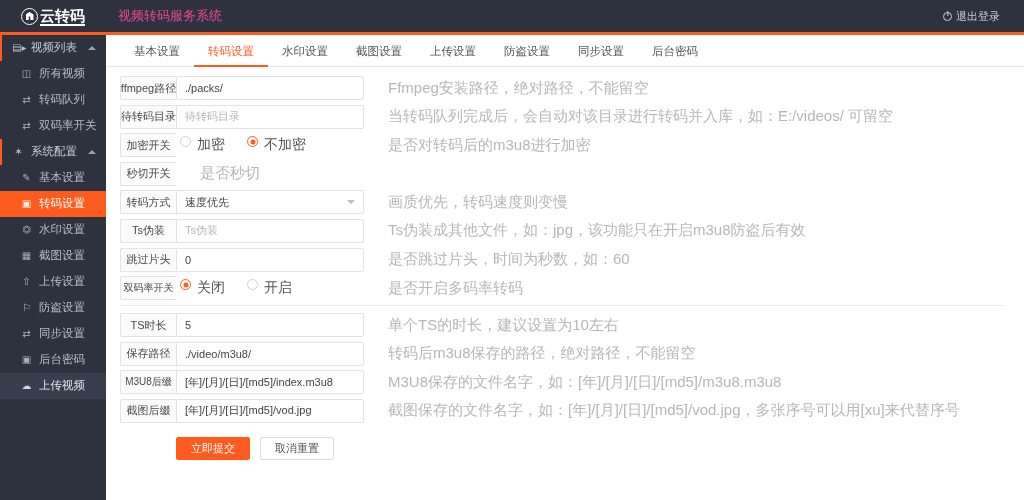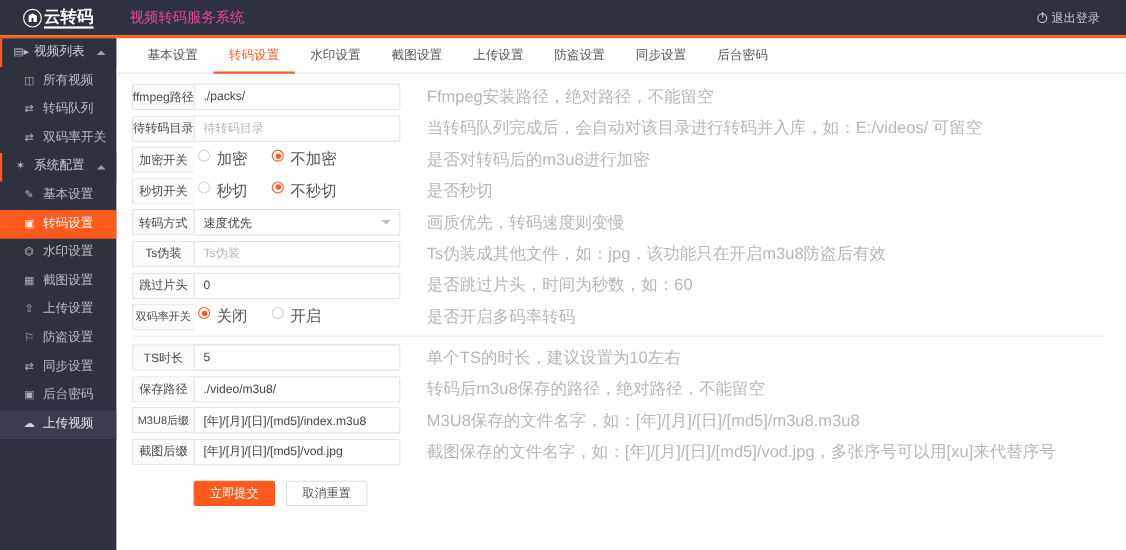--- a/index.html
+++ b/index.html
@@ -346,30 +346,20 @@
           <div class="radio on">
             <span class="dot"></span>
             <span>不加密</span>
           </div>
         </div>
         <div class="hint">是否对转码后的m3u8进行加密</div>
       </div>
 
       <div class="row">
         <div class="lbl">秒切开关</div>
-        <div class="radios">
-          <div class="radio">
-            <span class="dot"></span>
-            <span>秒切</span>
-          </div>
-          <div class="radio on">
-            <span class="dot"></span>
-            <span>不秒切</span>
-          </div>
-        </div>
         <div class="hint">是否秒切</div>
       </div>
 
 
       <div class="row">
         <div class="lbl">转码方式</div>
         <div class="field sel">
           <span>速度优先</span>
           <span class="dd-caret"></span>
         </div>

